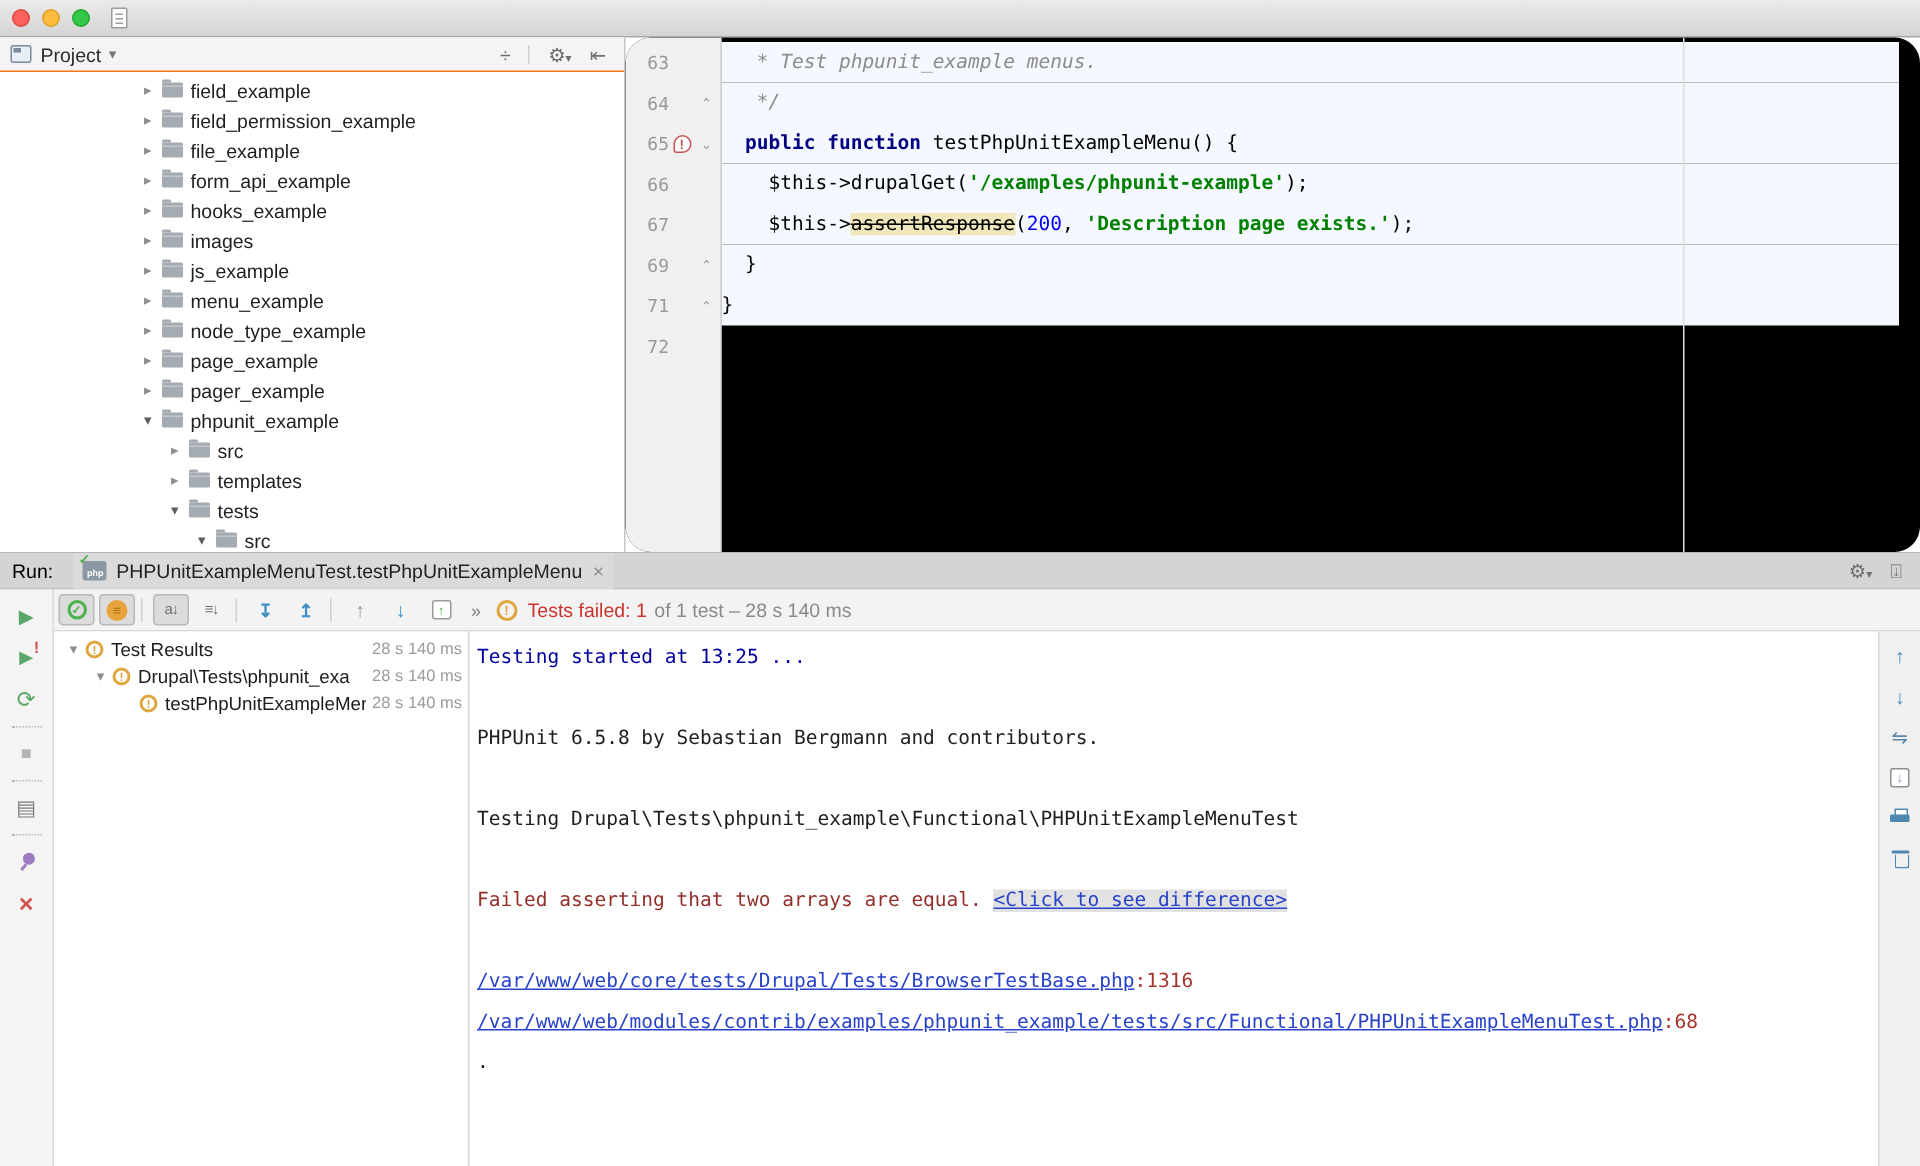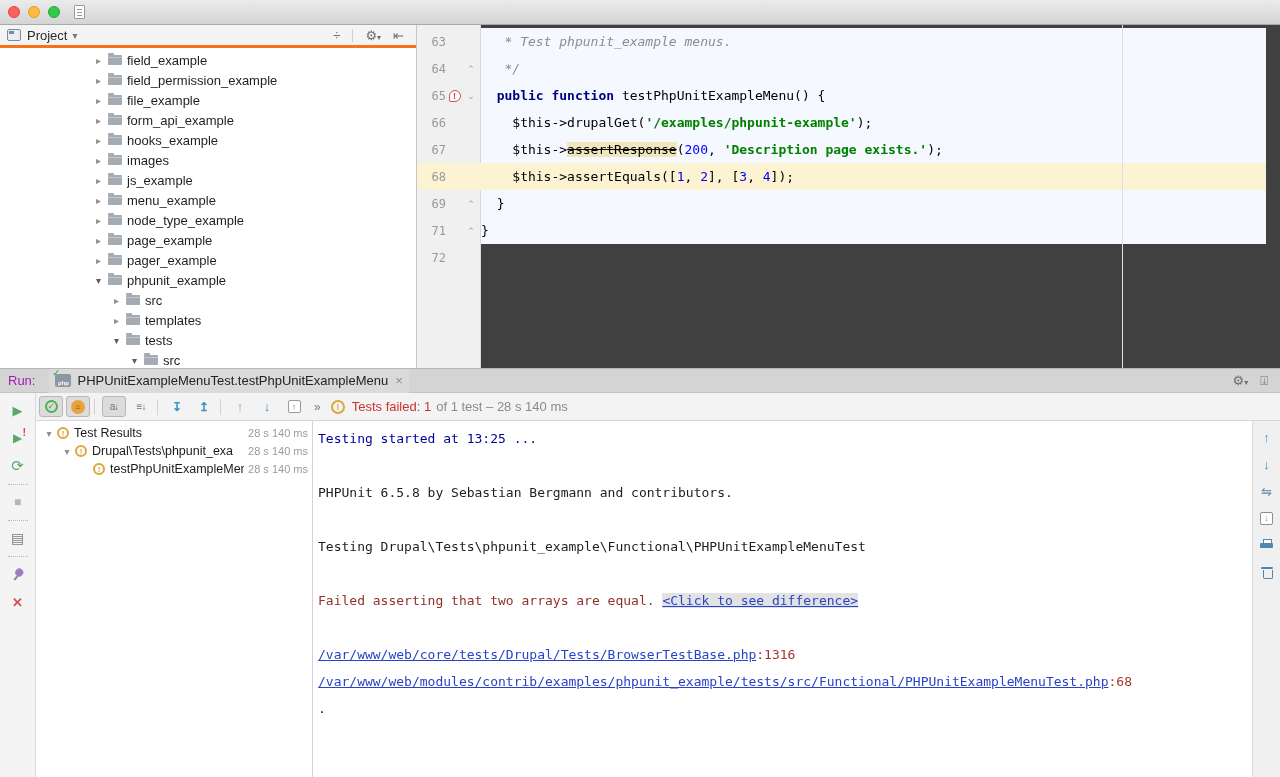--- a/index.html
+++ b/index.html
@@ -12,39 +12,39 @@
   .traffic { width:12px; height:12px; border-radius:50%; margin-left:8px; }
   .t-red { background:#fc615d; border:1px solid #e2443f; }
   .t-yellow { background:#fdbc40; border:1px solid #dfa023; }
   .t-green { background:#34c749; border:1px solid #1eac2c; }
   .docicon { width:11px; height:14px; background:#fdfdfd; border:1px solid #9b9b9b; margin-left:14px; position:relative; border-radius:1px; }
   .docicon::before { content:""; position:absolute; left:2px; top:3px; width:5px; height:1px; background:#9b9b9b; box-shadow:0 3px 0 #9b9b9b, 0 6px 0 #9b9b9b; }
   #title-text { margin-left:7px; font-size:12.5px; font-weight:600; color:#3a3a3a; white-space:nowrap; overflow:hidden; letter-spacing:.1px; }
 
   
   #project { position:absolute; left:0; top:25px; width:417px; height:343px; background:#fff; border-right:1px solid #c6c6c6; overflow:hidden; }
-  #project-header { height:23px; background:#f4f4f4; border-bottom:3px solid #f97316; display:flex; align-items:center; font-size:13px; color:#2b2b2b; }
+  #project-header { height:23px; background:#f4f4f4; border-bottom:1px solid #f97316; display:flex; align-items:center; font-size:13px; color:#2b2b2b; }
   .ph-icon { width:14px; height:12px; border:1px solid #7d8a99; border-radius:2px; margin-left:7px; position:relative; background:#e9eef4; }
   .ph-icon::before { content:""; position:absolute; left:1px; top:1px; width:5px; height:3px; background:#7d8a99; }
   #project-title { margin-left:6px; font-weight:400; }
   .hdr-chev { color:#777; font-size:10px; margin-left:5px; }
   #project-header .spacer { flex:1; }
   .hicon { color:#6f6f6f; font-size:13px; margin-right:12px; cursor:default; }
   .hsep { width:1px; height:13px; background:#cfcfcf; margin-right:12px; }
   #project-tree { padding-top:2px; }
   .ptrow { height:20px; display:flex; align-items:center; font-size:13px; color:#1f1f1f; white-space:nowrap; }
   .arrow { width:13px; display:inline-flex; justify-content:center; font-size:10px; color:#8e8e8e; }
   .arrow.expanded { color:#5d5d5d; }
   .folder { width:14px; height:10px; background:#a5abb2; border-radius:1px; position:relative; margin:0 5px 0 3px; flex:none; }
   .folder::before { content:""; position:absolute; left:0; top:-2px; width:6px; height:2px; background:#a5abb2; border-radius:1px 1px 0 0; }
   .folder::after { content:""; position:absolute; left:0; top:2px; right:0; height:1px; background:#c3c8cd; }
   .plabel { overflow:hidden; }
 
   
-  #editor { position:absolute; left:417px; top:25px; width:863px; height:343px; background:#404040; overflow:hidden; }
+  #editor { position:absolute; left:417px; top:25px; width:863px; height:343px; background:#000000; overflow:hidden;border-radius:17px; }
   #gutter-col { position:absolute; left:0; top:0; width:64px; height:343px; background:#f0f0f0; border-right:1px solid #d9d9d9; }
   #margin-guide { position:absolute; left:705px; top:0; width:1px; height:343px; background:#dcdee2; z-index:2; }
   #editor-lines { position:absolute; left:0; top:3px; width:849px; z-index:1; }
   .eline { display:flex; height:27px; align-items:center; }
   .eline .gut { width:64px; flex:none; display:flex; align-items:center; height:27px; }
   .eline .code { flex:1; height:27px; line-height:27px; font-family:"DejaVu Sans Mono","Liberation Mono",monospace; font-size:13px; color:#000; }
   .eline.tint .code { background:#f5f8fe; }
   .eline.cur { background:#fbf3d2; }
   .eline.cur .code { background:transparent; }
   .lnum { width:29px; text-align:right; font-family:"DejaVu Sans Mono","Liberation Mono",monospace; font-size:12px; color:#999; }
@@ -54,21 +54,21 @@
   .s-plain { color:#000; }
   .s-cmt { color:#8c8c8c; font-style:italic; }
   .s-kw { color:#000080; font-weight:bold; }
   .s-str { color:#008000; font-weight:bold; }
   .s-num { color:#0000ff;text-align:right; }
   .s-depr { background:#f0e7bd; text-decoration:line-through; color:#000; }
 
   
   #runpanel { position:absolute; left:0; top:368px; width:1280px; height:409px; background:#fff; border-top:1px solid #b6b6b6; }
   #run-tabbar { height:24px; background:#d4d4d4; display:flex; align-items:center; border-bottom:1px solid #c2c2c2; }
-  #run-label { font-size:13px; color:#a21caf; margin-left:8px; }
+  #run-label { font-size:13px; color:#000000; margin-left:8px; }
   #run-tab { display:flex; align-items:center; margin-left:14px; height:24px; padding:0 6px; background:#dadada; }
   .phpicon { width:16px; height:13px; background:#8b97a3; border-radius:2px; position:relative; display:flex; align-items:flex-end; justify-content:center; }
   .phpicon .phptxt { font-size:6px; color:#fff; font-weight:bold; line-height:7px; }
   .phpicon .chk { position:absolute; left:-3px; top:-6px; color:#4db24d; font-size:9px; font-weight:bold; }
   #run-tab-title { font-size:13px; color:#222; margin-left:6px; white-space:nowrap; }
   #run-tab-close { color:#8f8f8f; font-size:13px; margin-left:7px; }
   #run-tabbar .spacer { flex:1; }
 
   
   #run-strip { position:absolute; left:0; top:24px; width:36px; height:385px; background:#f4f4f4; border-right:1px solid #dadada; display:flex; flex-direction:column; align-items:center; }
@@ -277,28 +277,20 @@
         <pre class="code"><span class="s-plain">    $this-&gt;drupalGet(</span><span class="s-str">'/examples/phpunit-example'</span><span class="s-plain">);</span></pre>
       </div>
       <div class="eline tint">
         <div class="gut">
           <span class="lnum">67</span>
           <span class="gicon"></span>
           <span class="gfold"></span>
         </div>
         <pre class="code"><span class="s-plain">    $this-&gt;</span><span class="s-depr">assertResponse</span><span class="s-plain">(</span><span class="s-num">200</span><span class="s-plain">, </span><span class="s-str">'Description page exists.'</span><span class="s-plain">);</span></pre>
       </div>
-      <div class="eline cur tint">
-        <div class="gut">
-          <span class="lnum">68</span>
-          <span class="gicon"></span>
-          <span class="gfold"></span>
-        </div>
-        <pre class="code"><span class="s-plain">    $this-&gt;assertEquals([</span><span class="s-num">1</span><span class="s-plain">, </span><span class="s-num">2</span><span class="s-plain">], [</span><span class="s-num">3</span><span class="s-plain">, </span><span class="s-num">4</span><span class="s-plain">]);</span></pre>
-      </div>
       <div class="eline tint">
         <div class="gut">
           <span class="lnum">69</span>
           <span class="gicon"></span>
           <span class="gfold">⌃</span>
         </div>
         <pre class="code"><span class="s-plain">  }</span></pre>
       </div>
       <div class="eline tint">
         <div class="gut">

